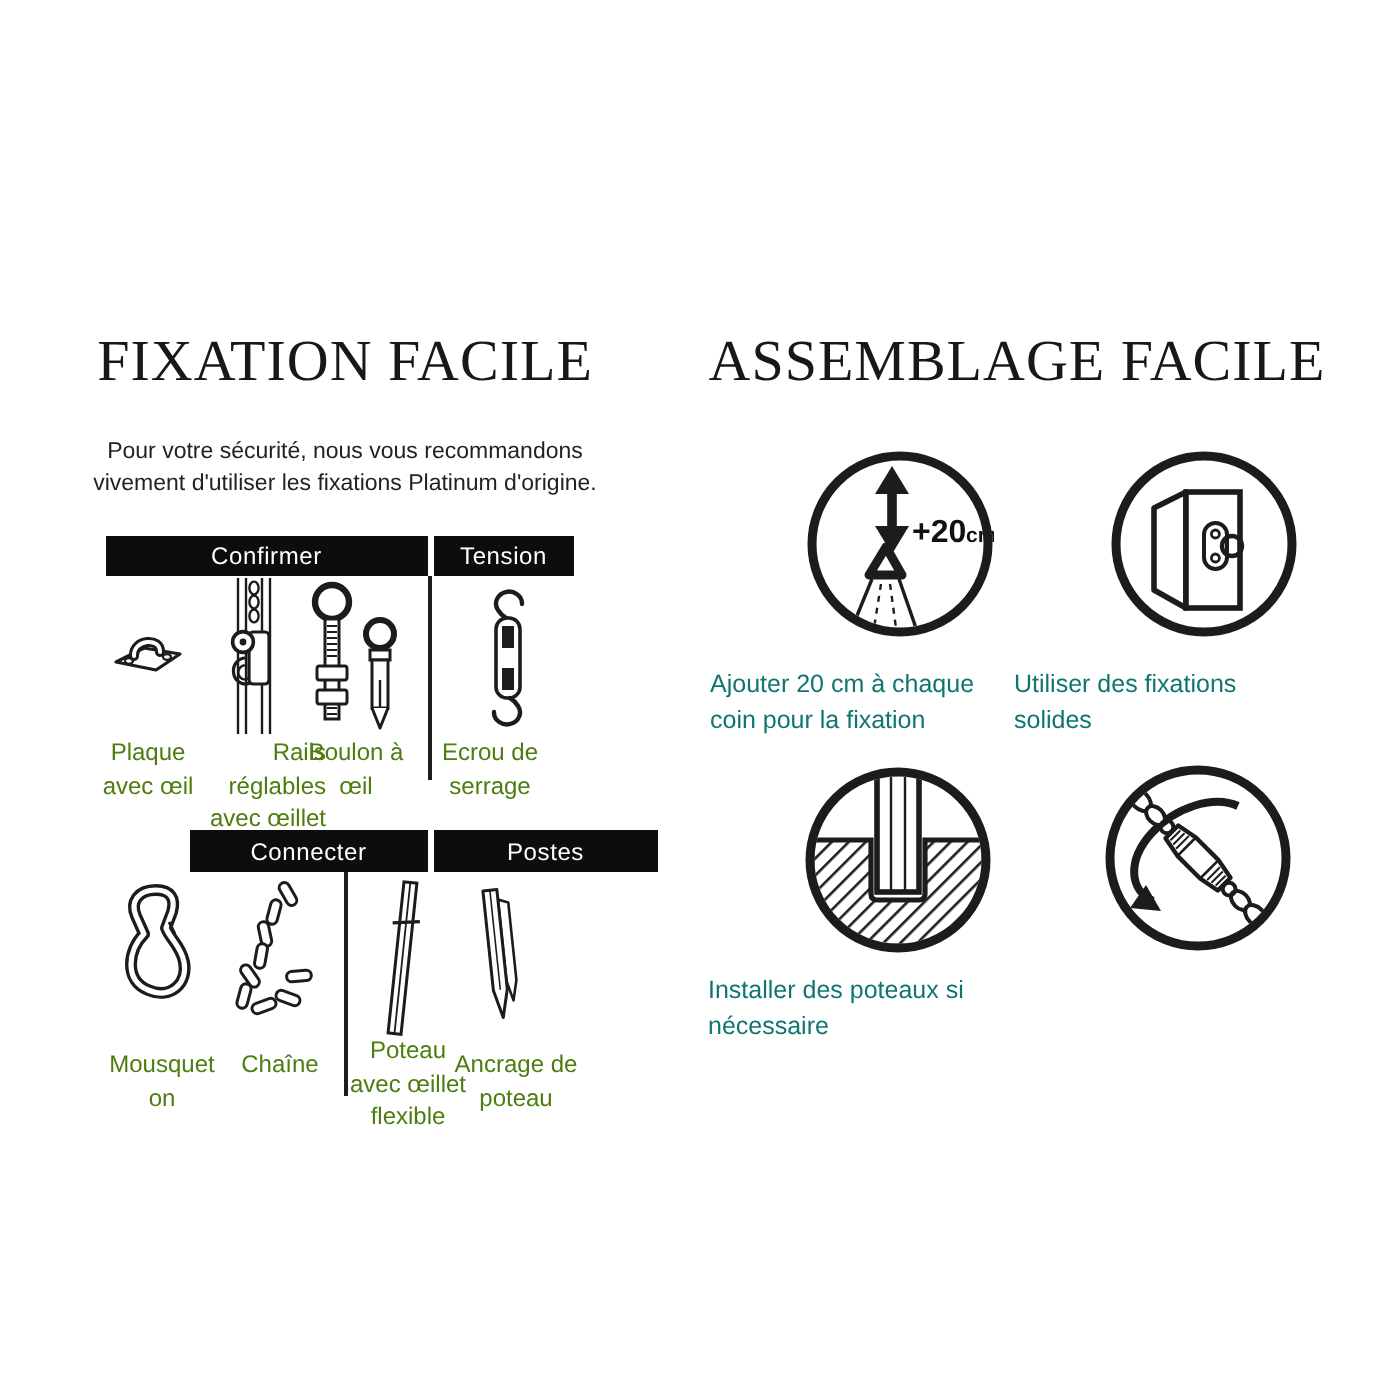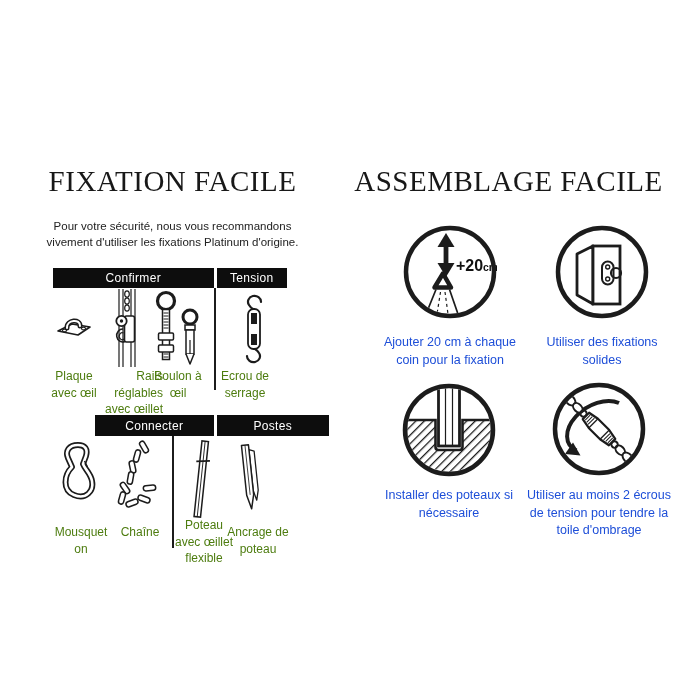--- a/index.html
+++ b/index.html
@@ -13,22 +13,22 @@
   .fix-table{position:absolute;left:53px;top:268px;width:234px;height:300px;}
   .bar{position:absolute;display:flex;width:234px;}
   .bar .cell{background:#0d0d0d;color:#ffffff;font-size:12px;letter-spacing:0.3px;
              display:flex;align-items:center;justify-content:center;}
   .vline{position:absolute;width:1.5px;background:#1c1c1c;}
   .icon-wrap{position:absolute;line-height:0;}
   .lab{position:absolute;width:100px;margin-left:-50px;text-align:center;font-size:12px;
        line-height:16.5px;white-space:pre-line;color:#4d7c0f;}
   
   .step-circle{position:absolute;line-height:0;}
-  .cap{position:absolute;width:190px;margin-left:-95px;text-align:center;font-size:12.5px;
-       line-height:17.5px;white-space:pre-line;color:#1d4ed8;}
+  .cap{position:absolute;width:190px;margin-left:-95px;text-align:left;font-size:12.5px;
+       line-height:17.5px;white-space:pre-line;color:#0f766e;}
   svg text{font-family:"Liberation Sans",sans-serif;}
 </style>
 </head>
 <body>
 
 <div class="canvas">
 
   <div class="abs big-title" style="left:15px;top:165px;width:315px;">FIXATION FACILE</div>
 
   <div class="abs subtitle" style="left:20px;top:219px;width:305px;">Pour votre sécurité, nous vous recommandons
@@ -261,17 +261,14 @@
               <line x1="36" y1="42.5" x2="36" y2="51.5"></line>
             <line x1="58" y1="42.5" x2="58" y2="51.5"></line>
               <line x1="60.5" y1="43" x2="60.5" y2="51"></line>
               <line x1="63" y1="43.5" x2="63" y2="50.5"></line>
           </g>
         </g>
       </g>
       <circle cx="47" cy="47" r="44" fill="none" stroke="#1c1c1c" stroke-width="4.5"></circle>
     </svg>
   </div>
-  <div class="cap" style="left:599px;top:487px;">Utiliser au moins 2 écrous
-de tension pour tendre la
-toile d'ombrage</div>
 
 </div>
 
 </body></html>

